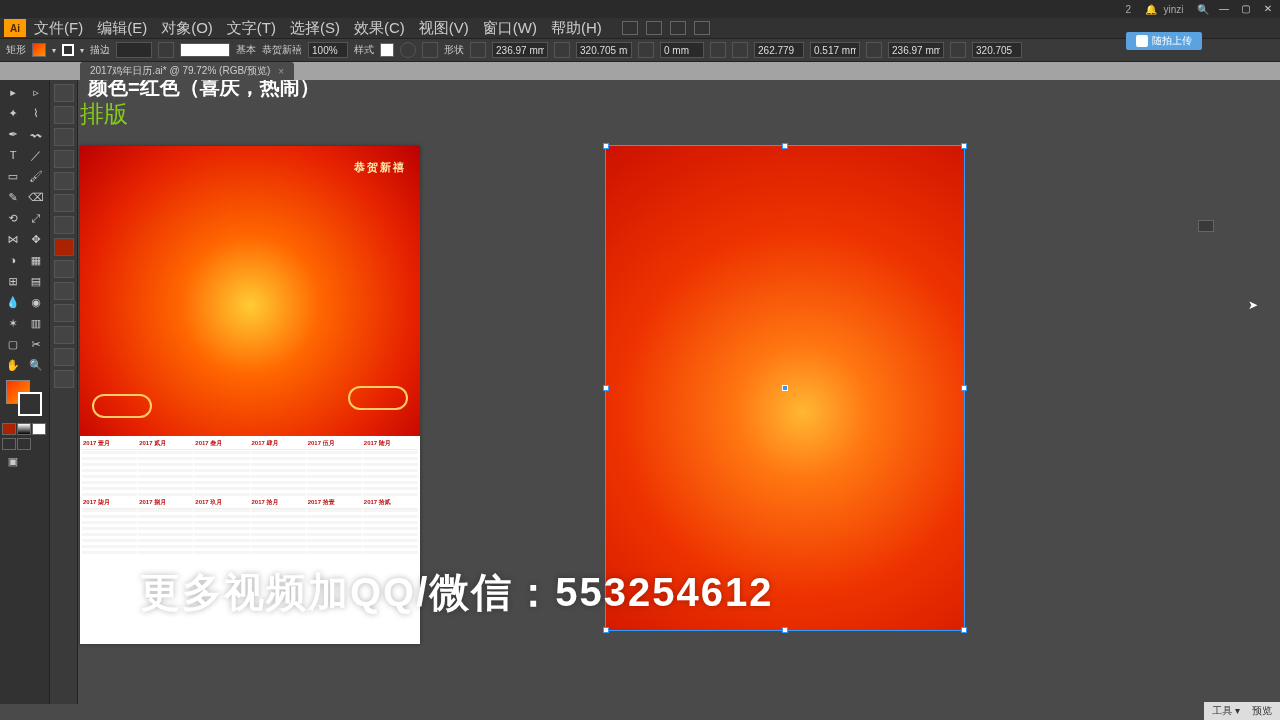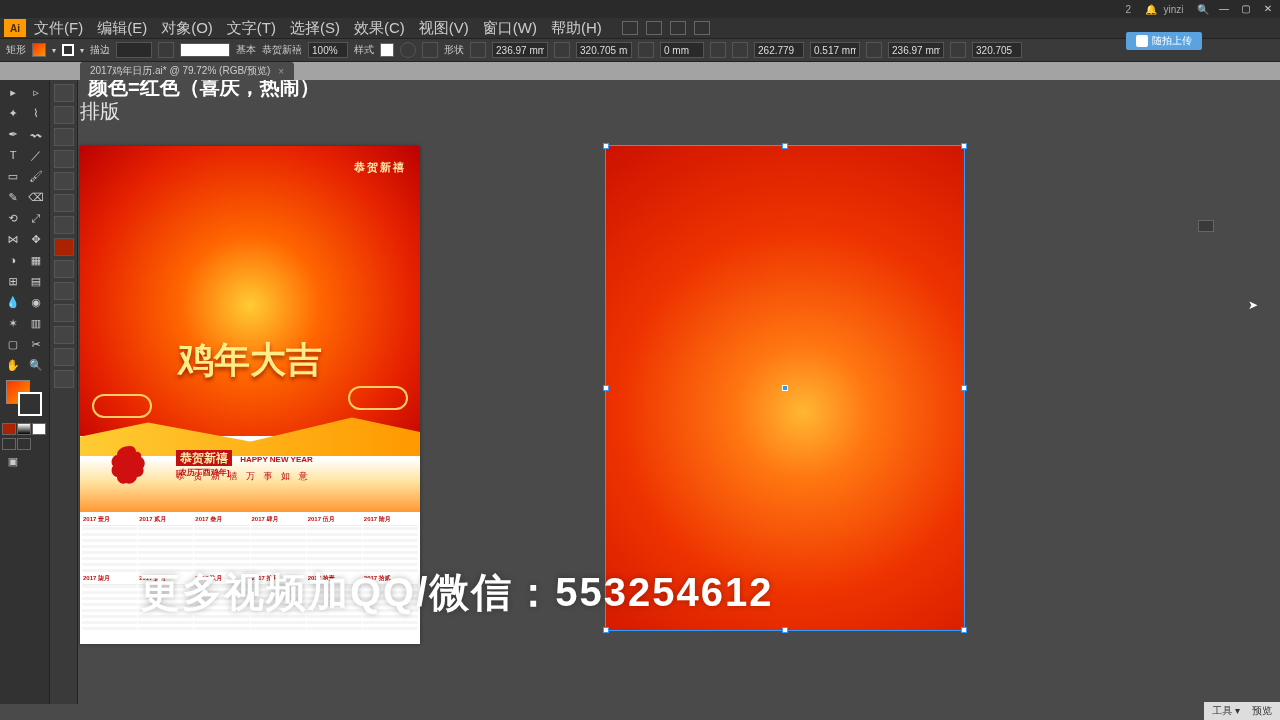--- a/index.html
+++ b/index.html
@@ -42,21 +42,21 @@
 .toolbox .cmode { width: 14px; height: 12px; border: 1px solid #666; }
 
 
 .sideribbon { width: 28px; background: #3a3a3a; border-right: 1px solid #222; display: flex; flex-direction: column; align-items: center; padding-top: 4px; gap: 4px; }
 .sideribbon .ritem { width: 20px; height: 18px; border: 1px solid #555; background: #444; cursor: pointer; }
 .sideribbon .ritem.red { background: #aa2200; }
 
 
 .canvas-wrap { flex: 1; background: #4a4a4a; position: relative; overflow: hidden; }
 .canvas-text { position: absolute; top: -6px; left: 2px; color: #fff; font-size: 20px; font-weight: 700; margin-left: 8px; }
-.canvas-text2 { position: absolute; top: 18px; left: 2px; color: #e5e5e5; font-size: 20px; font-weight: 500; }
+.canvas-text2 { position: absolute; top: 18px; left: 2px; color: #84cc16; font-size: 24px; font-weight: 500; }
 
 
 .poster { position: absolute; top: 66px; left: 2px; width: 340px; height: 498px; background: #fff; box-shadow: 0 0 4px rgba(0,0,0,.4); }
 .poster-top { height: 290px; background: radial-gradient(circle at 50% 55%, #ffcc33 0%, #ff6600 30%, #e62200 70%, #bb0000 100%); position: relative; overflow: hidden; }
 .poster-title { position: absolute; top: 14px; right: 14px; color: #ffe9a8; font-size: 11px; font-weight: bold; letter-spacing: 2px; }
 .poster-year { position: absolute; top: 80px; left: 50%; transform: translateX(-50%); font-size: 72px; font-weight: 900; color: #ffdd55; text-shadow: -3px -3px 0 #aa0000, 3px 3px 0 #aa0000, 0 6px 8px rgba(0,0,0,.3); font-style: italic; letter-spacing: -4px; }
 .poster-sub { position: absolute; top: 190px; left: 50%; transform: translateX(-50%); font-size: 36px; font-weight: 900; color: #ffee88; text-shadow: 0 3px 4px rgba(100,0,0,.6); white-space: nowrap; }
 .poster-cloud { position: absolute; width: 60px; height: 24px; border: 2px solid #ffcc66; border-radius: 14px; }
 .poster-mid { height: 76px; background: linear-gradient(#fff 0%, #fff 30%, #ffe3a0 60%, #ff9933 100%); position: relative; }
 .poster-wave { position: absolute; top: -28px; left: 0; right: 0; height: 48px; background: linear-gradient(90deg,#ffcc33,#ff9900); clip-path: polygon(0 60%, 20% 30%, 50% 70%, 80% 20%, 100% 50%, 100% 100%, 0 100%); }
@@ -232,35 +232,22 @@
     <div class="ritem"></div>
   </div>
 
   <div class="canvas-wrap">
     <div class="canvas-text">颜色=红色（喜庆，热闹）</div>
     <div class="canvas-text2">排版</div>
 
     <div class="poster">
       <div class="poster-top">
         <div class="poster-title">恭贺新禧</div>
-        <div class="poster-sub">鸡年大吉</div>
         <div class="poster-cloud" style="bottom:18px;left:12px"></div>
         <div class="poster-cloud" style="bottom:26px;right:12px"></div>
-      </div>
-      <div class="poster-mid">
-        <div class="poster-wave"></div>
-        <svg class="poster-rooster" viewBox="0 0 48 52">
-            <path fill="#d01010" d="M24 4c4 0 6 3 6 6 3-1 6 2 5 5 4 2 5 8 2 11 2 4-1 9-6 9-1 5-6 8-11 6-4 2-9-1-9-6-5-1-7-7-4-11-3-4-1-10 4-11 0-5 5-9 13-9z"></path>
-          </svg>
-        <div class="poster-greet">
-          <span style="background:#c01010;color:#ffe9a8;padding:1px 4px;font-size:12px">恭贺新禧</span>
-          <span style="font-size:8px;color:#c01010;margin-left:4px">HAPPY NEW YEAR</span>
-          <div style="font-size:8px;color:#c01010">[农历丁酉鸡年]</div>
-        </div>
-        <div class="poster-greet2">恭 贺 新 禧  万 事 如 意</div>
       </div>
       <div class="poster-cal">
         <div class="cal-month">
             <div class="mh">2017 壹月</div>
             <div class="mg"></div>
           </div>
         <div class="cal-month">
             <div class="mh">2017 贰月</div>
             <div class="mg"></div>
           </div>

